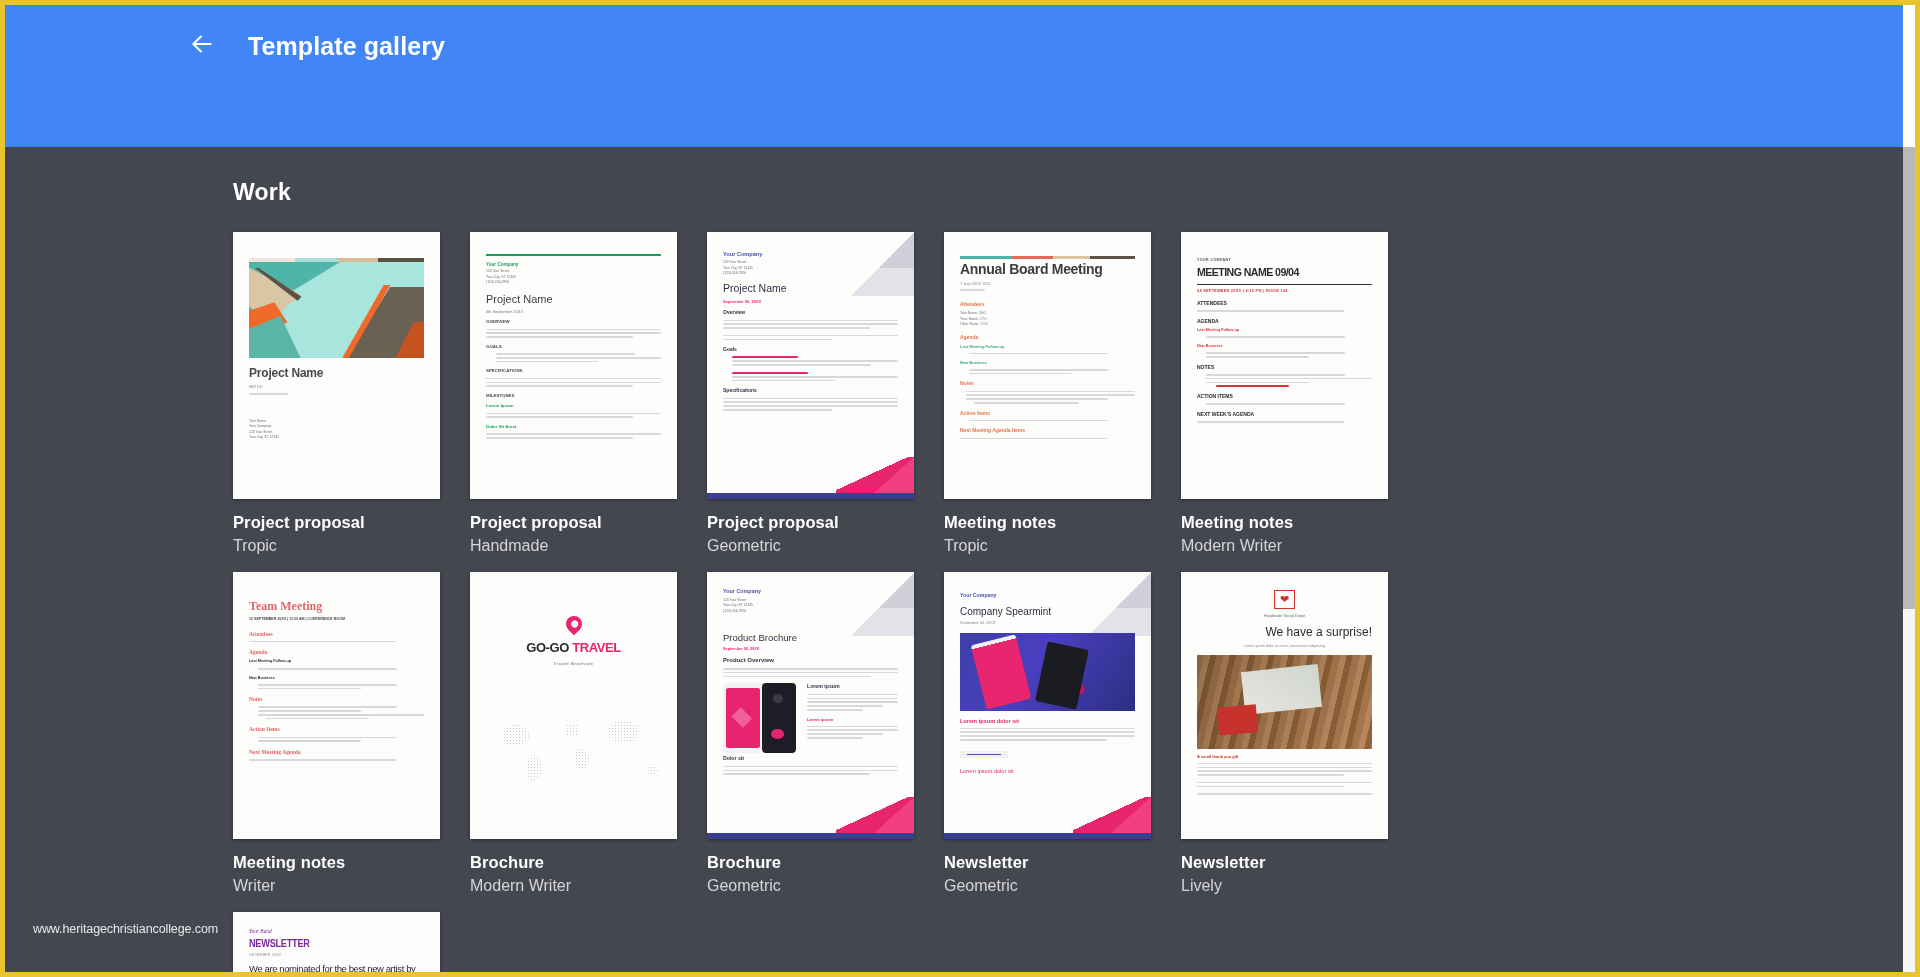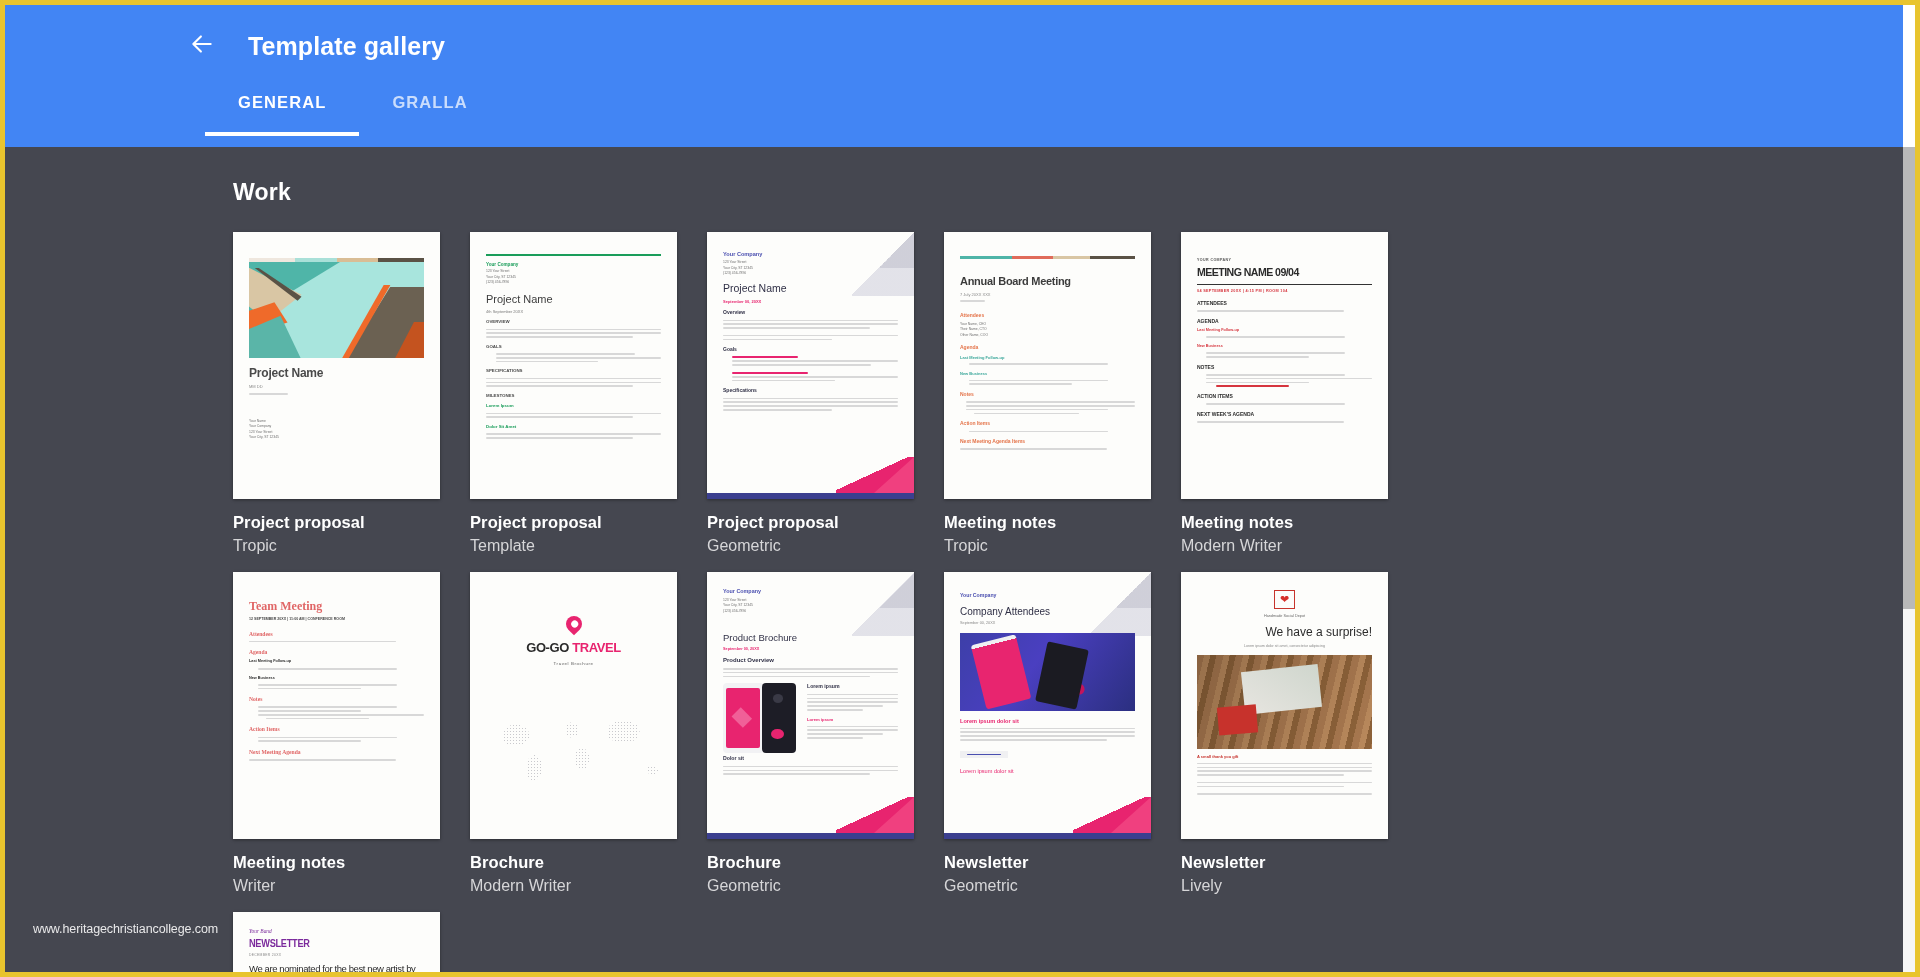--- a/index.html
+++ b/index.html
@@ -255,24 +255,20 @@
   <div class="header">
     <div class="hdr-top">
       <div class="back-arrow">
         <svg width="26" height="26" viewBox="0 0 24 24" fill="none" stroke="#ffffff" stroke-width="1.9" stroke-linecap="round" stroke-linejoin="round">
           <line x1="20" y1="12" x2="4.5" y2="12"></line>
           <polyline points="11,5 4,12 11,19"></polyline>
         </svg>
       </div>
       <div class="hdr-title">Template gallery</div>
     </div>
-    <div class="tabs">
-      <div class="tab active">GENERAL</div>
-      <div class="tab">GRALLA</div>
-    </div>
   </div>
   <div class="hdr-right-strip"></div>
 
   <div class="body-area">
     <div class="section-title">Work</div>
 
     <div class="grid">
 
       <div class="card">
         <div class="thumb-wrap">
@@ -352,21 +348,21 @@
                 <div class="ln m"></div>
               </div>
             <div style="font-size:4.4px;font-weight:bold;color:#1a9d5a">Dolor Sit Amet</div>
             <div class="lnblk">
                 <div class="ln l"></div>
                 <div class="ln m"></div>
               </div>
           </div>
         </div>
         <div class="card-name">Project proposal</div>
-        <div class="card-sub">Template</div>
+        <div class="card-sub">Handmade</div>
       </div>
 
       <div class="card">
         <div class="thumb-wrap">
           <div class="thumb">
             <div class="geo-corner"></div>
             <div class="geo-corner2"></div>
             <div class="pad" style="padding-top:18px;position:relative;z-index:2">
               <div style="font-size:5.6px;font-weight:bold;color:#4a4fb0">Your Company</div>
               <div class="t-sm" style="margin-top:2px">
@@ -417,21 +413,21 @@
       <div class="card">
         <div class="thumb-wrap">
           <div class="thumb pad">
             <div style="height:10px"></div>
             <div class="tropic-stripe" style="height:3px">
               <div style="flex:1.4;background:#4fb5a8"></div>
               <div style="flex:1.1;background:#e06b5a"></div>
               <div style="flex:1.0;background:#d9c6a4"></div>
               <div style="flex:1.2;background:#5a5245"></div>
             </div>
-            <div style="font-size:11px;font-weight:bold;margin-top:15px;color:#3c3c3c;letter-spacing:-.3px">Annual Board Meeting</div>
+            <div style="font-size:14px;font-weight:bold;margin-top:0;color:#3c3c3c;letter-spacing:-.3px">Annual Board Meeting</div>
             <div style="font-size:4px;color:#8a8a8a;margin-top:2px">7 July 20XX XXX</div>
             <div class="ln" style="width:14%"></div>
             <div style="height:8px"></div>
             <div style="font-size:5px;font-weight:bold;color:#e4744a">Attendees</div>
             <div class="t-sm" style="margin-top:3px">
                 <div>Your Name, CEO</div>
                 <div>Their Name, CTO</div>
                 <div>Other Name, COO</div>
               </div>
             <div style="height:6px"></div>
@@ -634,21 +630,21 @@
         <div class="card-sub">Geometric</div>
       </div>
 
       <div class="card">
         <div class="thumb-wrap">
           <div class="thumb">
             <div class="geo-corner"></div>
             <div class="geo-corner2"></div>
             <div class="pad" style="padding-top:20px;position:relative;z-index:2">
               <div style="font-size:5.2px;font-weight:bold;color:#4a4fb0">Your Company</div>
-              <div style="font-size:10px;margin-top:5px;color:#303046">Company Attendees</div>
+              <div style="font-size:10px;margin-top:5px;color:#303046">Company Spearmint</div>
               <div style="font-size:3.8px;color:#8a8a8a;margin-top:2px">September 00, 20XX</div>
               <div class="photo-phones" style="margin-top:6px"></div>
               <div style="font-size:5.6px;font-weight:bold;color:#e8246f;margin-top:6px">Lorem ipsum dolor sit</div>
               <div class="lnblk">
                   <div class="ln l"></div>
                   <div class="ln l"></div>
                   <div class="ln l"></div>
                   <div class="ln m"></div>
                 </div>
               <div style="display:inline-block;padding:3px 7px;background:#f0f0f2;margin-top:4px">

